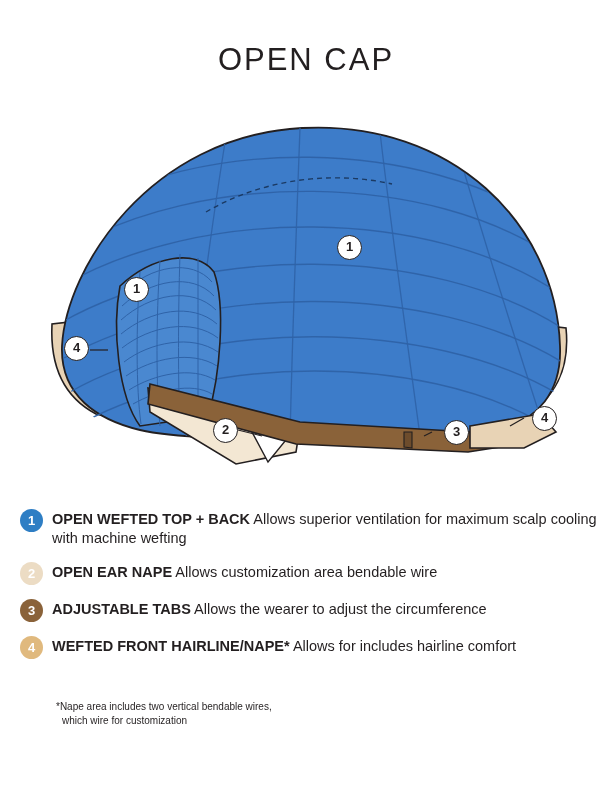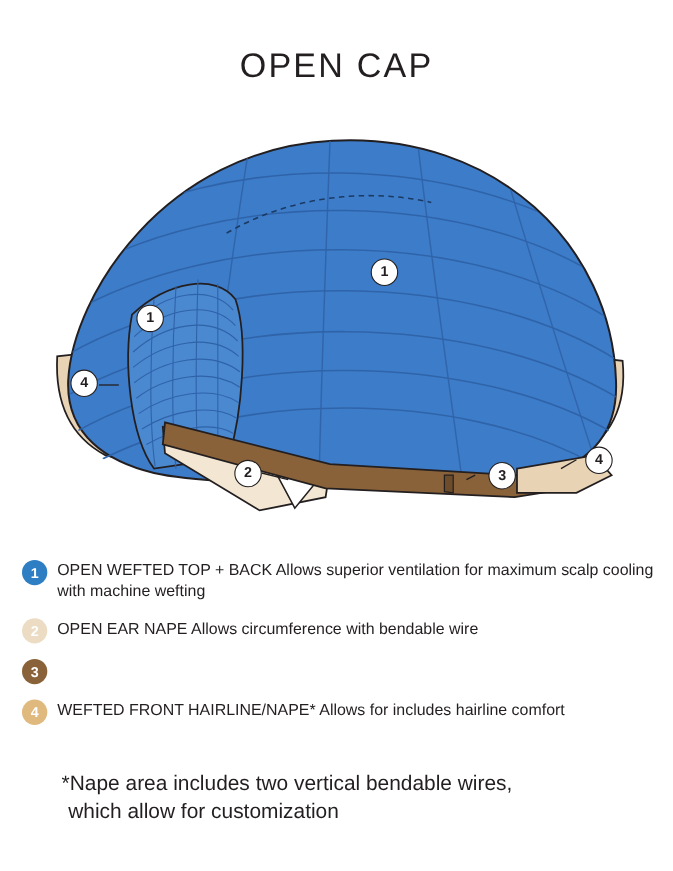--- a/index.html
+++ b/index.html
@@ -62,28 +62,28 @@
     text-align: center;
     margin-right: 9px;
     margin-top: 1px;
   }
   .legend-text {
     font-size: 14.5px;
     line-height: 1.32;
     padding-top: 2px;
   }
   .legend-text b {
-    font-weight: normal;
+    font-weight: bold;
   }
   .footnote {
     position: absolute;
     top: 700px;
     left: 56px;
     width: 520px;
-    font-size: 19px;
+    font-size: 10px;
     line-height: 1.35;
     color: #231f20;
   }
   .footnote .fn2 {
     display: block;
     padding-left: 6px;
   }
   .callout-circle {
     position: absolute;
     border-radius: 50%;
@@ -184,36 +184,40 @@
       <div class="legend-text">
         <b>OPEN WEFTED TOP + BACK</b>
         <span>Allows superior ventilation for maximum scalp cooling with machine wefting</span>
       </div>
     </div>
 
     <div class="legend-row">
       <div class="badge" style="background:#ecdcc4;">2</div>
       <div class="legend-text">
         <b>OPEN EAR NAPE</b>
-        <span>Allows circumference with bendable wire</span>
+        <span>Allows customization area bendable wire</span>
       </div>
     </div>
 
     <div class="legend-row">
       <div class="badge" style="background:#8a6239;">3</div>
+      <div class="legend-text">
+        <b>ADJUSTABLE TABS</b>
+        <span>Allows the wearer to adjust the circumference</span>
+      </div>
     </div>
 
     <div class="legend-row">
       <div class="badge" style="background:#e0b97e;">4</div>
       <div class="legend-text">
         <b>WEFTED FRONT HAIRLINE/NAPE*</b>
         <span>Allows for includes hairline comfort</span>
       </div>
     </div>
 
   </div>
 
   <div class="footnote">
     <span>*Nape area includes two vertical bendable wires,</span>
-    <span class="fn2">which allow for customization</span>
+    <span class="fn2">which wire for customization</span>
   </div>
 
 </div>
 
 </body></html>

